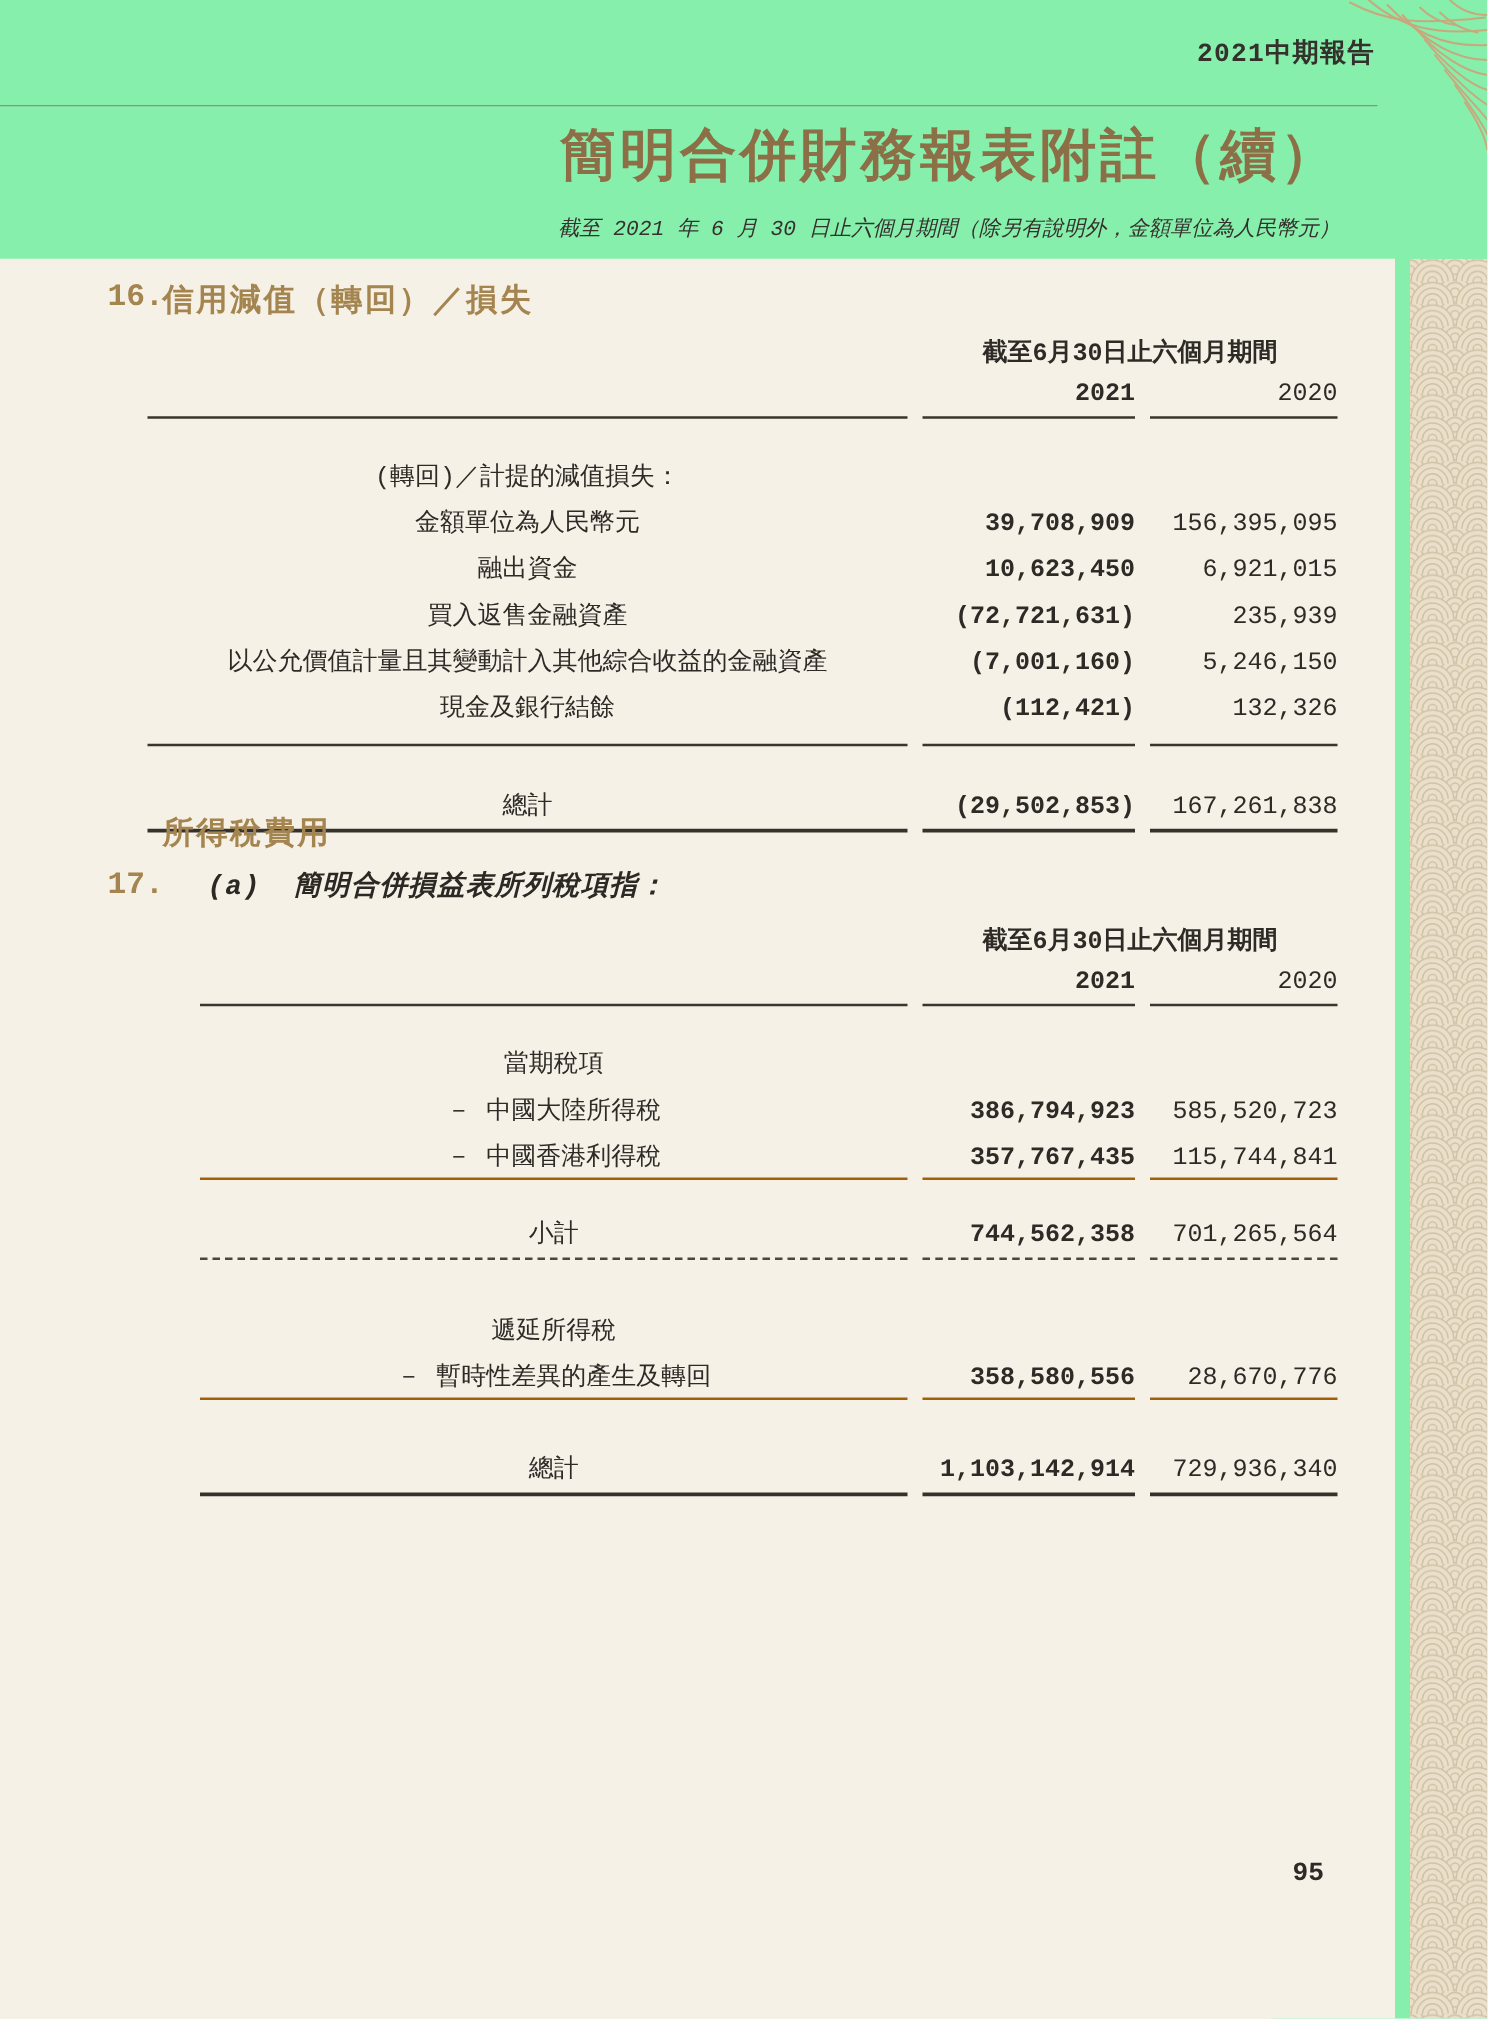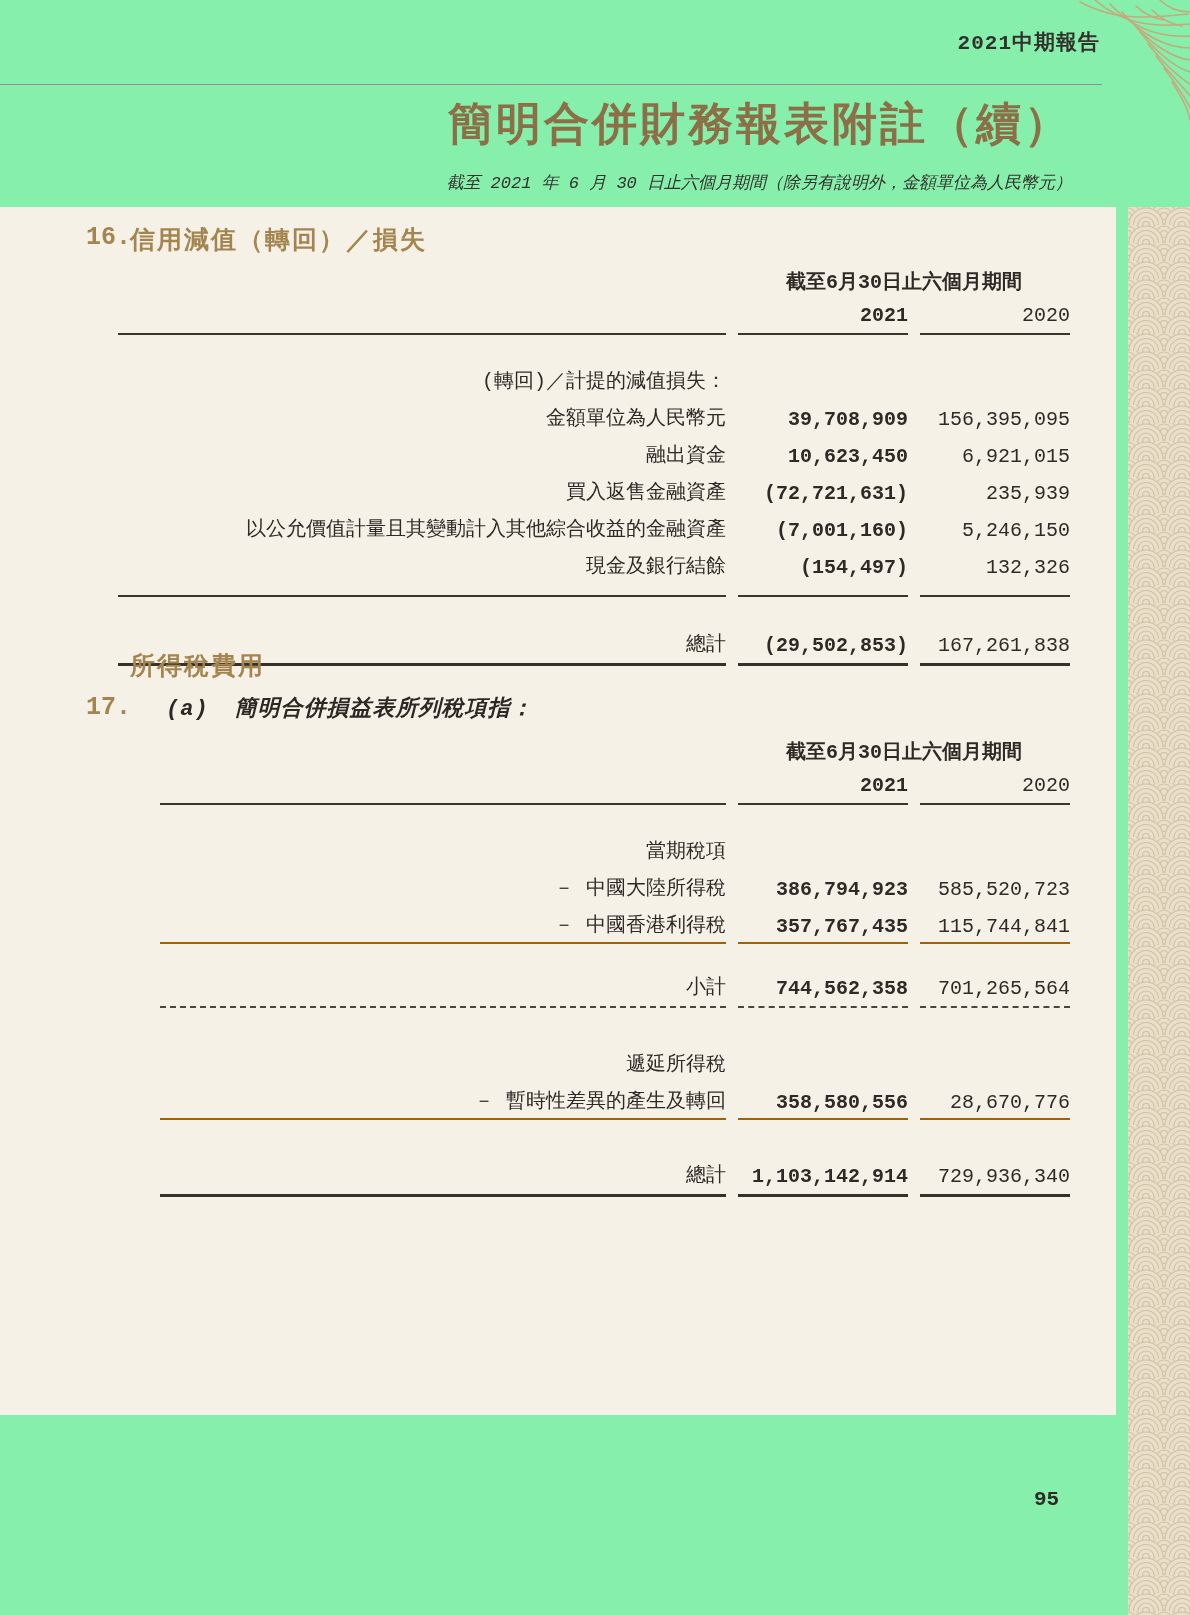--- a/index.html
+++ b/index.html
@@ -28,21 +28,21 @@
   }
   .doc-subtitle{
     position:absolute;top:171px;right:118px;
     font-size:17px;font-style:italic;color:#35322d;
     white-space:nowrap;
   }
   .wave-decor{position:absolute;top:0;right:0;}
   
   .content-bg{
     position:absolute;top:207px;left:0;
-    width:1116px;height:1208px;
+    width:1116px;height:1408px;
     background:#f6f1e7;
   }
   .pattern-strip{
     position:absolute;top:207px;left:1128px;
     width:62px;height:1408px;
   }
   .sec-num{
     position:absolute;font-size:25px;font-weight:bold;color:#a5854f;
   }
   .sec-title{
@@ -62,21 +62,21 @@
   
   .fin-table{
     position:absolute;
     border-collapse:separate;border-spacing:12px 0;
     font-size:20px;color:#2e2b27;
     table-layout:fixed;
   }
   .t16{left:106px;top:54px;width:976px;}
   .t17{left:148px;top:524px;width:934px;}
   .fin-table td{padding:0;vertical-align:bottom;}
-  td.c-lbl{text-align:right;}
+  td.c-lbl{text-align:center;}
   td.c-21{width:170px;text-align:right;font-weight:bold;}
   td.c-20{width:150px;text-align:right;}
   tr.h-period td{height:34px;font-weight:bold;text-align:center;font-size:20px;}
   tr.h-years td{height:32px;padding-bottom:6px;border-bottom:2px solid #3a362f;}
   tr.h-years .c-20{font-weight:normal;}
   tr.sp26 td{height:26px;}
   tr.sp18 td{height:18px;}
   tr.sp22 td{height:22px;}
   tr.sp30 td{height:30px;}
   tr.sp36 td{height:36px;}
@@ -168,21 +168,21 @@
         <td class="c-21">(72,721,631)</td>
         <td class="c-20">235,939</td>
       </tr>
       <tr class="row">
         <td class="c-lbl">以公允價值計量且其變動計入其他綜合收益的金融資產</td>
         <td class="c-21">(7,001,160)</td>
         <td class="c-20">5,246,150</td>
       </tr>
       <tr class="row">
         <td class="c-lbl">現金及銀行結餘</td>
-        <td class="c-21">(154,497)</td>
+        <td class="c-21">(112,421)</td>
         <td class="c-20">132,326</td>
       </tr>
       <tr class="rule">
             <td></td>
             <td></td>
             <td></td>
           </tr>
       <tr class="sp22">
             <td></td>
             <td></td>

